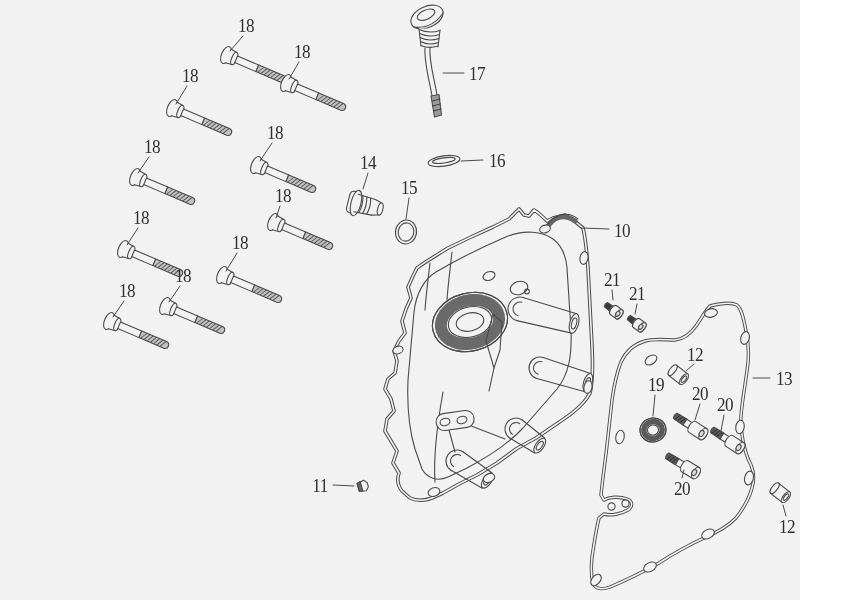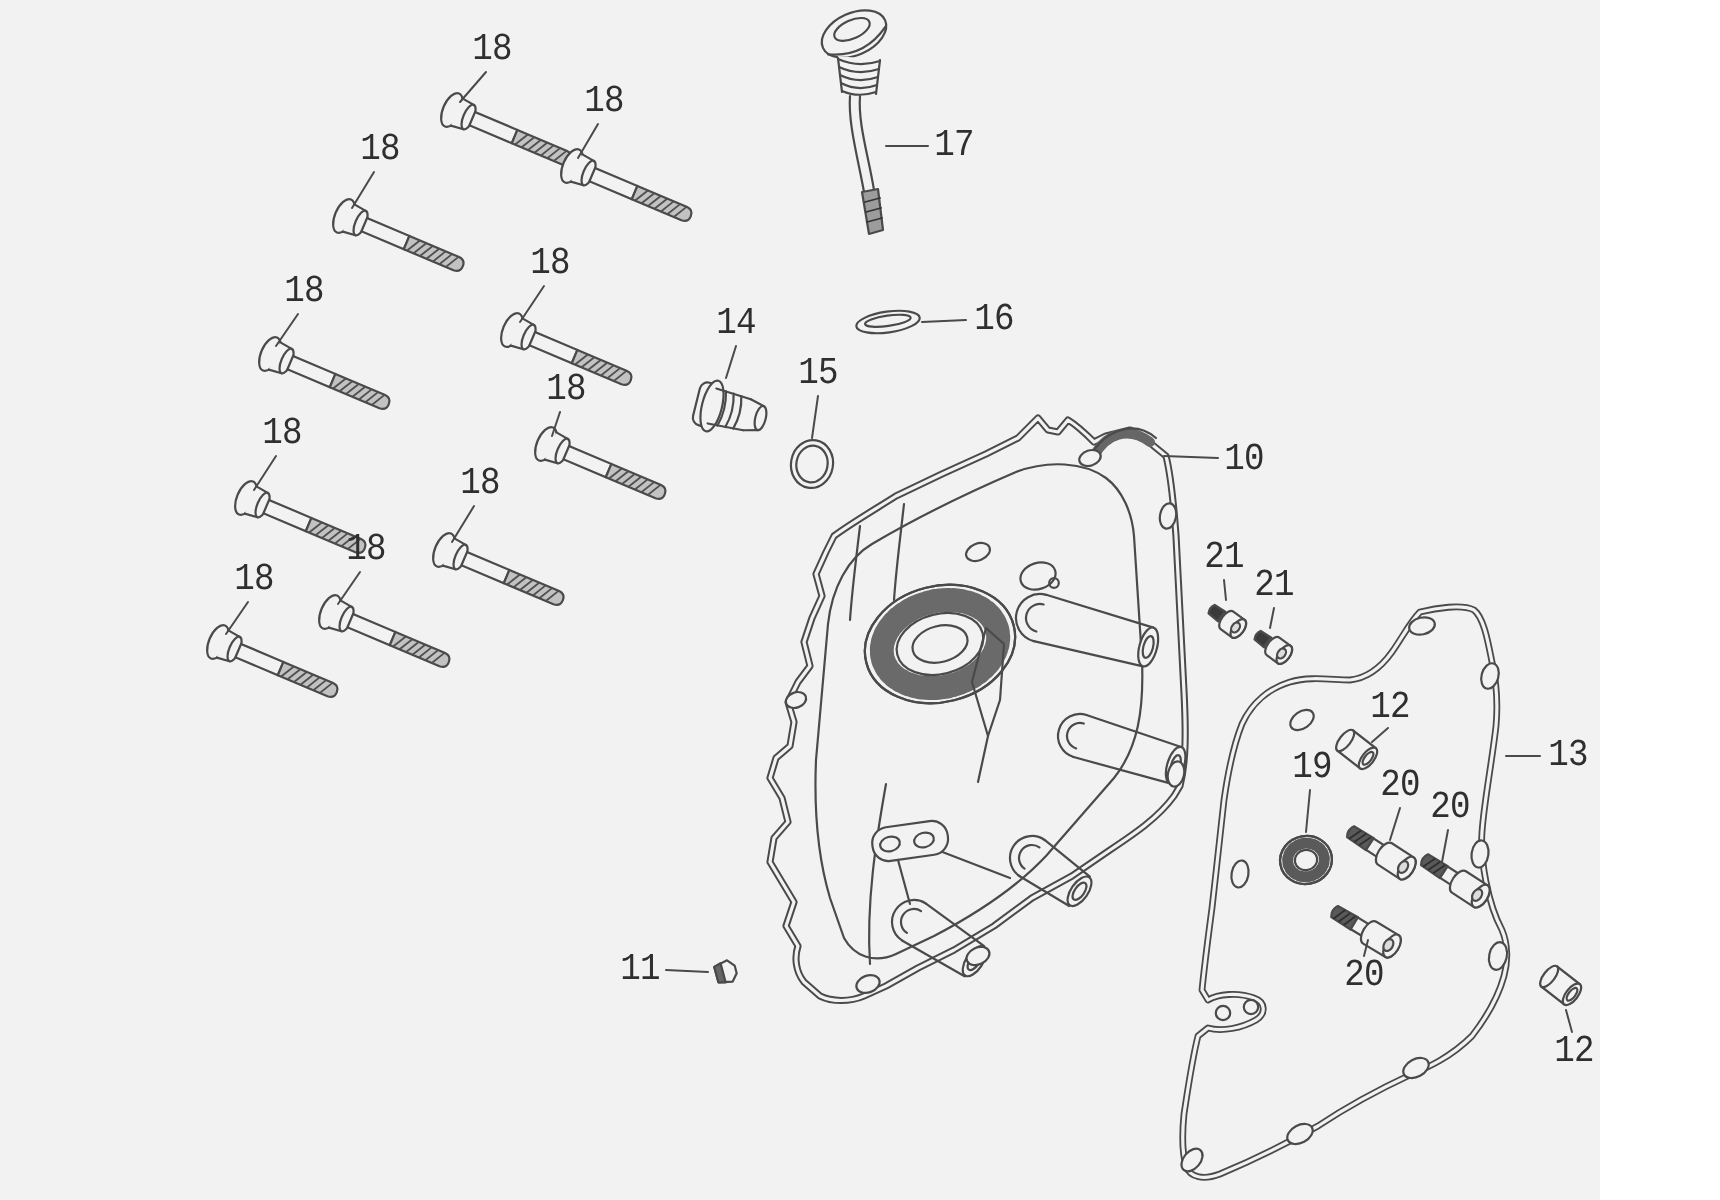--- a/index.html
+++ b/index.html
@@ -1,18 +1,18 @@
 <!DOCTYPE html>
 <html><head>
 <meta charset="utf-8">
 <style>
   html,body{margin:0;padding:0;}
   .stage{
     position:relative;width:800px;height:600px;background:#f2f2f2;
-    font-family:Liberation Mono, monospace;overflow:hidden;
+    font-family:Liberation Serif, serif;overflow:hidden;
   }
   .stage svg{position:absolute;left:0;top:0;}
   .callout{
     position:absolute;transform:translate(-50%,-50%) scaleX(0.9);
     font-size:19px;line-height:1;color:#2f2f2f;letter-spacing:-0.5px;
     white-space:nowrap;user-select:none;
   }
 </style>
 </head>
 <body>

